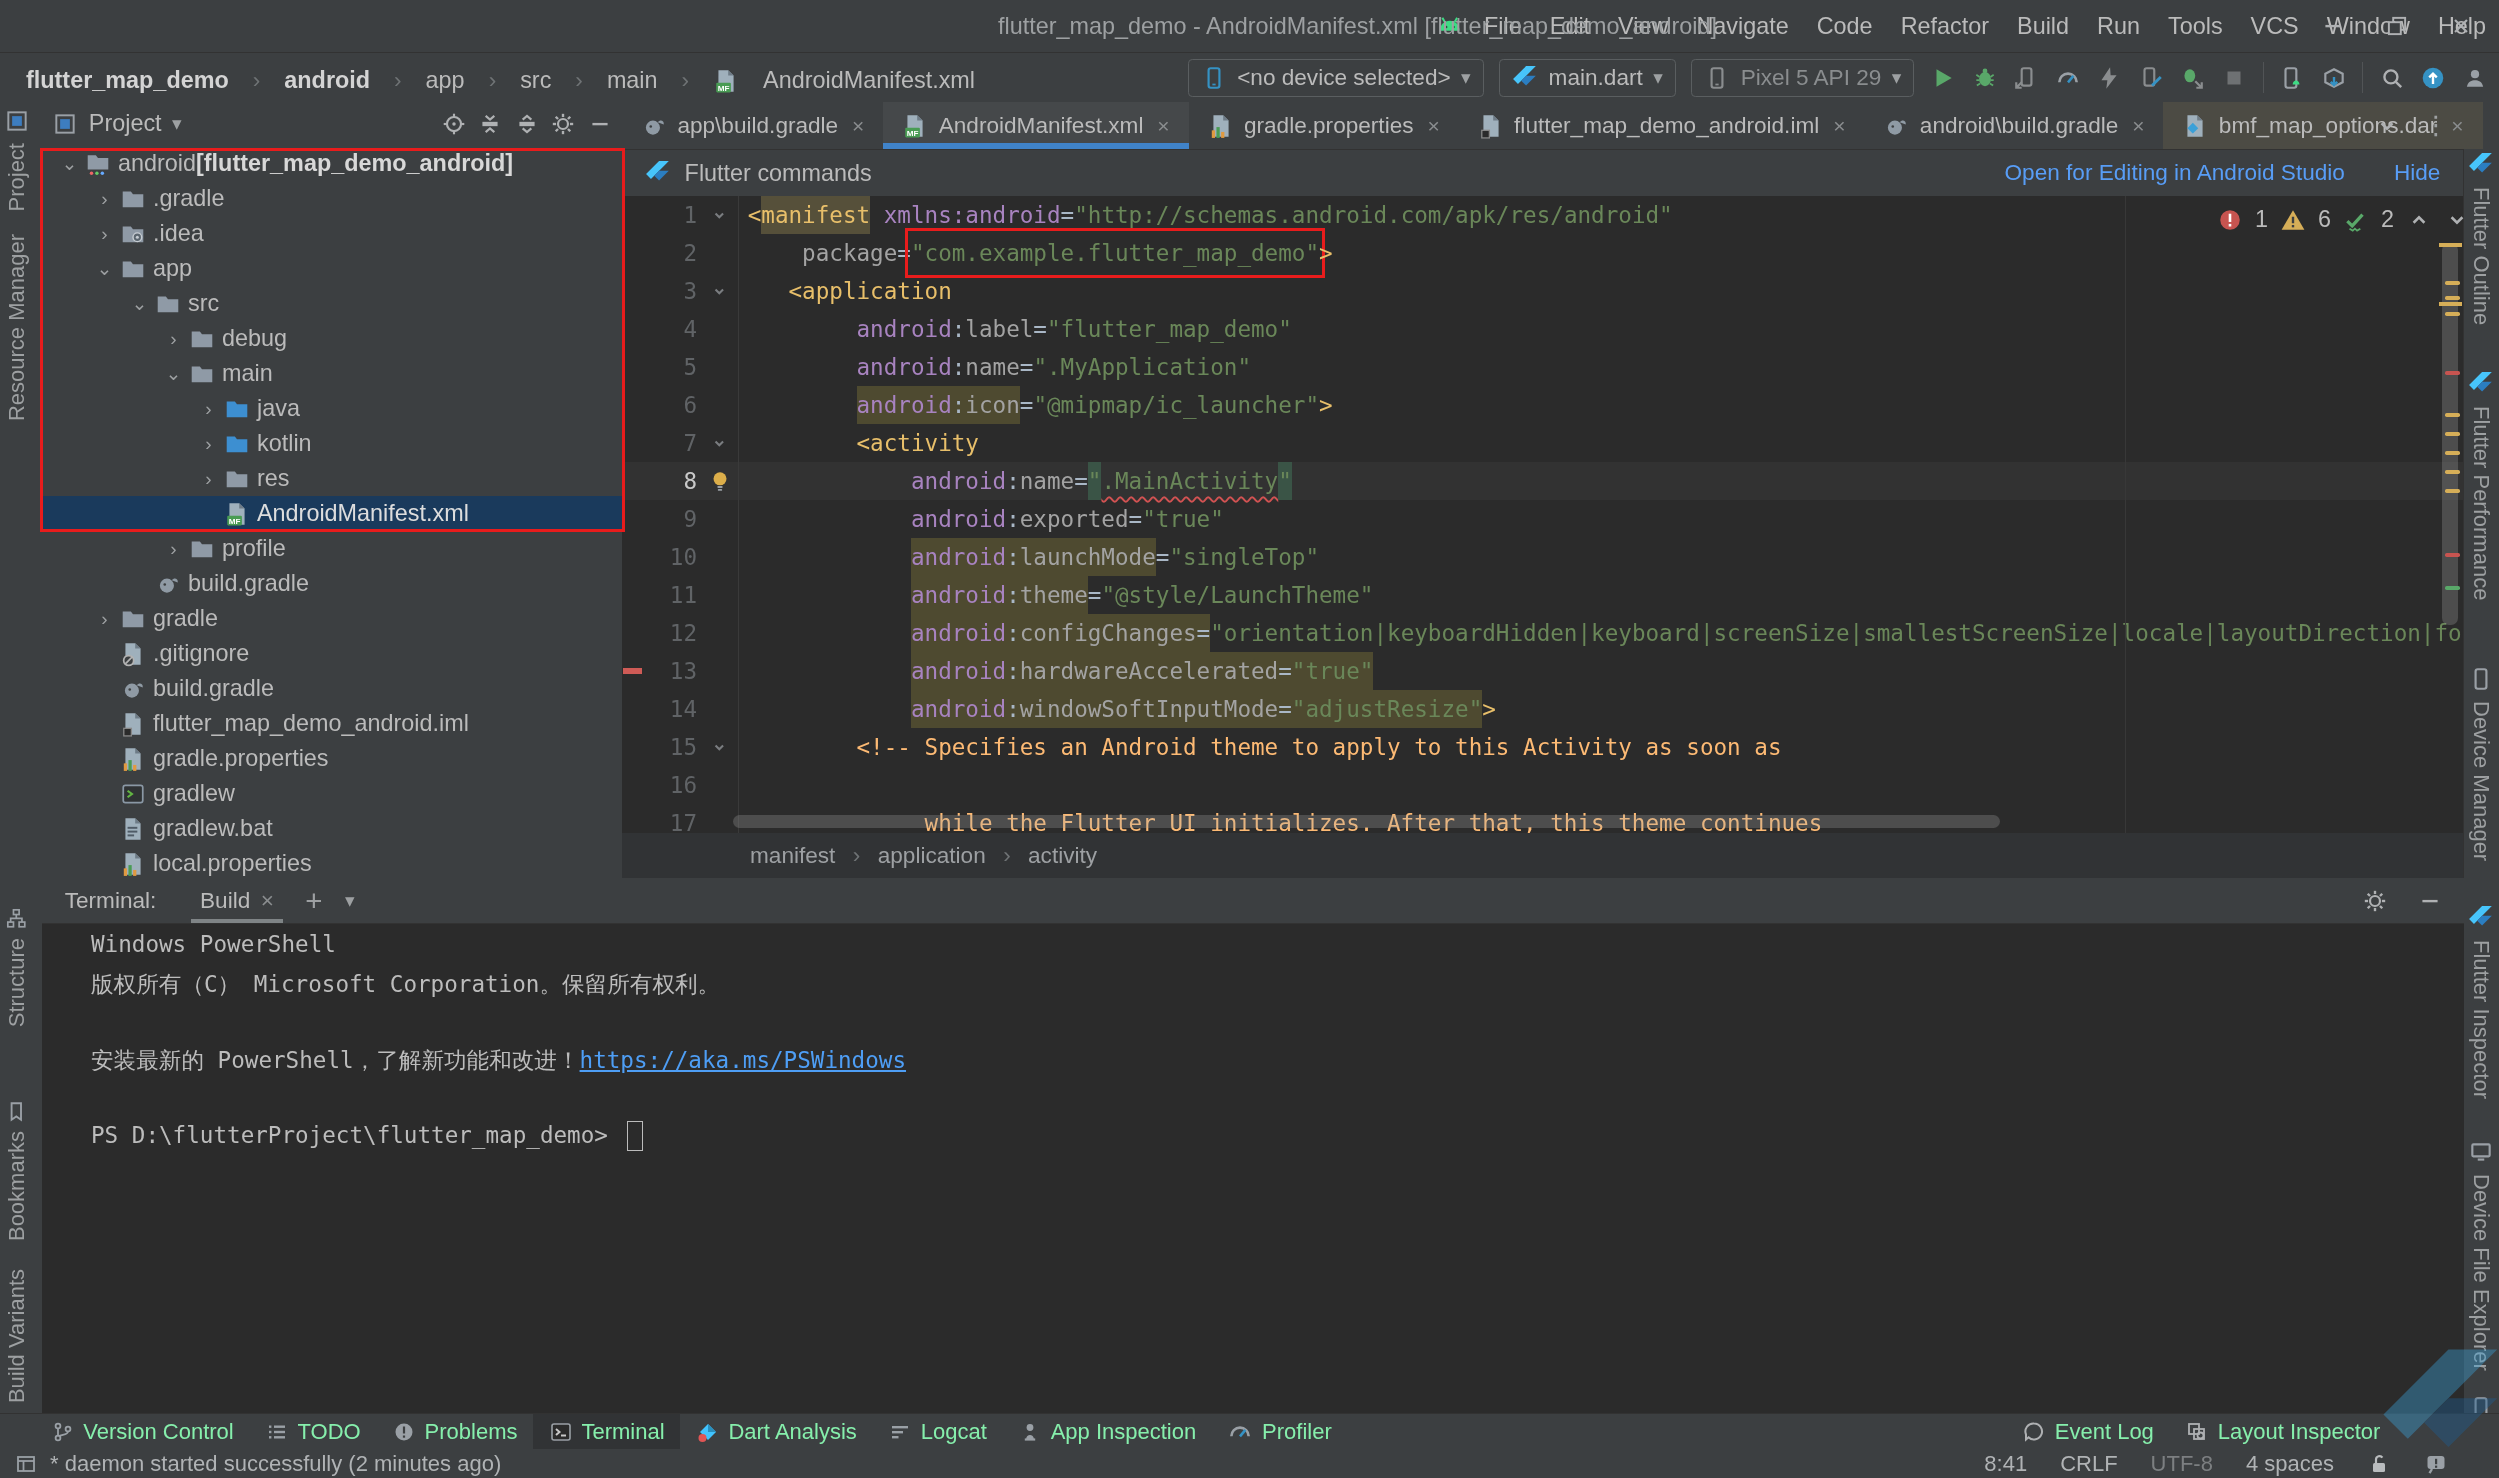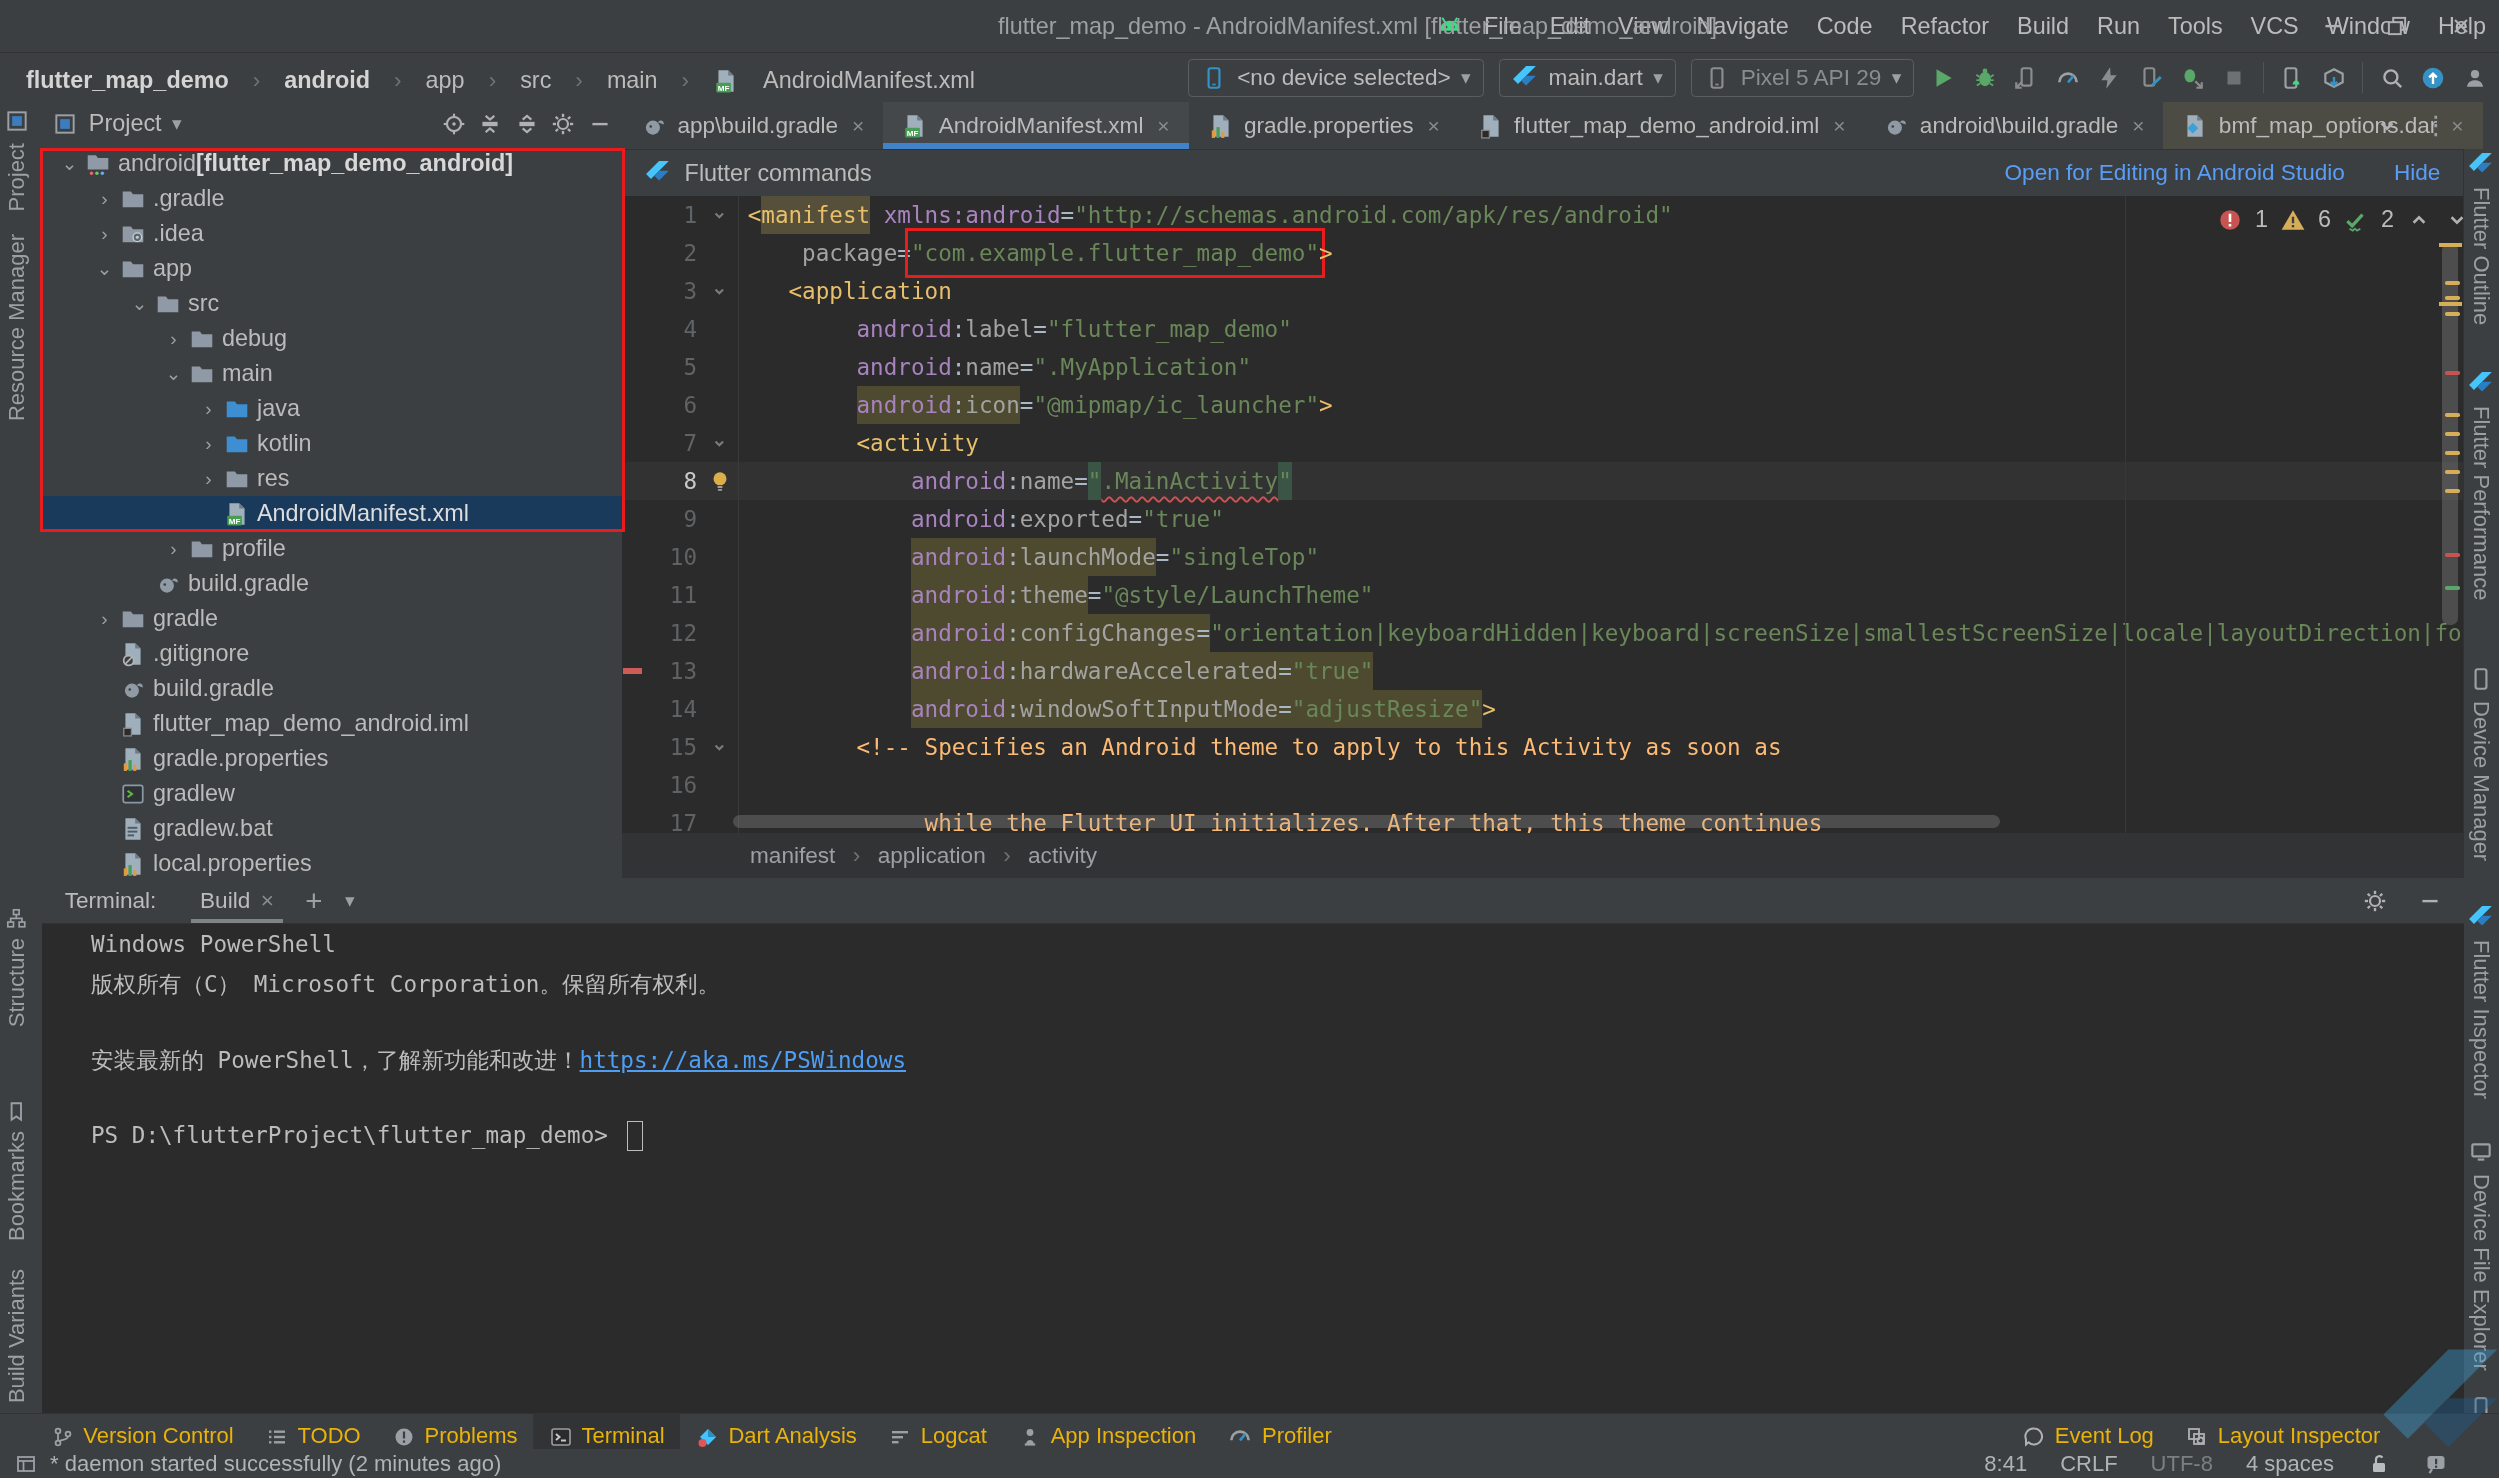--- a/index.html
+++ b/index.html
@@ -95,21 +95,21 @@
   #term-tab::after{content:"";position:absolute;left:0;right:0;bottom:0;height:4.3px;background:#7f8486;}
   #term-controls-left{display:flex;align-items:center;gap:22.6px;margin-left:22.6px;color:#9da0a2;}
   #term-controls-right{position:absolute;right:21px;top:0;height:45px;display:flex;align-items:center;gap:29.5px;}
   #term-body{padding:7px 0 0 0;}
   .tline{height:38px;line-height:38px;white-space:pre;font:22.6px "DejaVu Sans Mono",monospace;color:#bcbcbc;padding-left:49px;}
   .tlink{color:#4e9ef5;text-decoration:underline;}
   .tcursor{display:inline-block;width:14px;height:28px;border:1.7px solid #bcbcbc;vertical-align:middle;margin-left:5.2px;}
 
   
   #bottombar{left:0;top:1413px;width:2500px;height:35px;background:#3c3f41;border-top:0.9px solid #323232;display:flex;align-items:center;}
-  .bb-item{display:flex;align-items:flex-end;gap:8.7px;height:35px;padding:0 15.6px;font-size:22px;color:#eab308;}
+  .bb-item{display:flex;align-items:center;gap:8.7px;height:35px;padding:0 15.6px;font-size:22px;color:#86efac;}
   .bb-item.active{background:#313335;}
   #bb-left{display:flex;margin-left:35px;}
   #bb-right{margin-left:auto;display:flex;margin-right:104px;}
   #statusbar{left:0;top:1449px;width:2500px;height:30px;background:#3c3f41;display:flex;align-items:center;font-size:22px;color:#b0b3b5;}
   #status-msg{margin-left:14px;display:flex;align-items:center;gap:12px;}
   #status-right{margin-left:auto;display:flex;align-items:center;gap:33px;margin-right:52px;}
   .dim{color:#7c7f81;}
 
   
   .anno{position:absolute;border:3.5px solid #e81c1c;pointer-events:none;z-index:40;}

